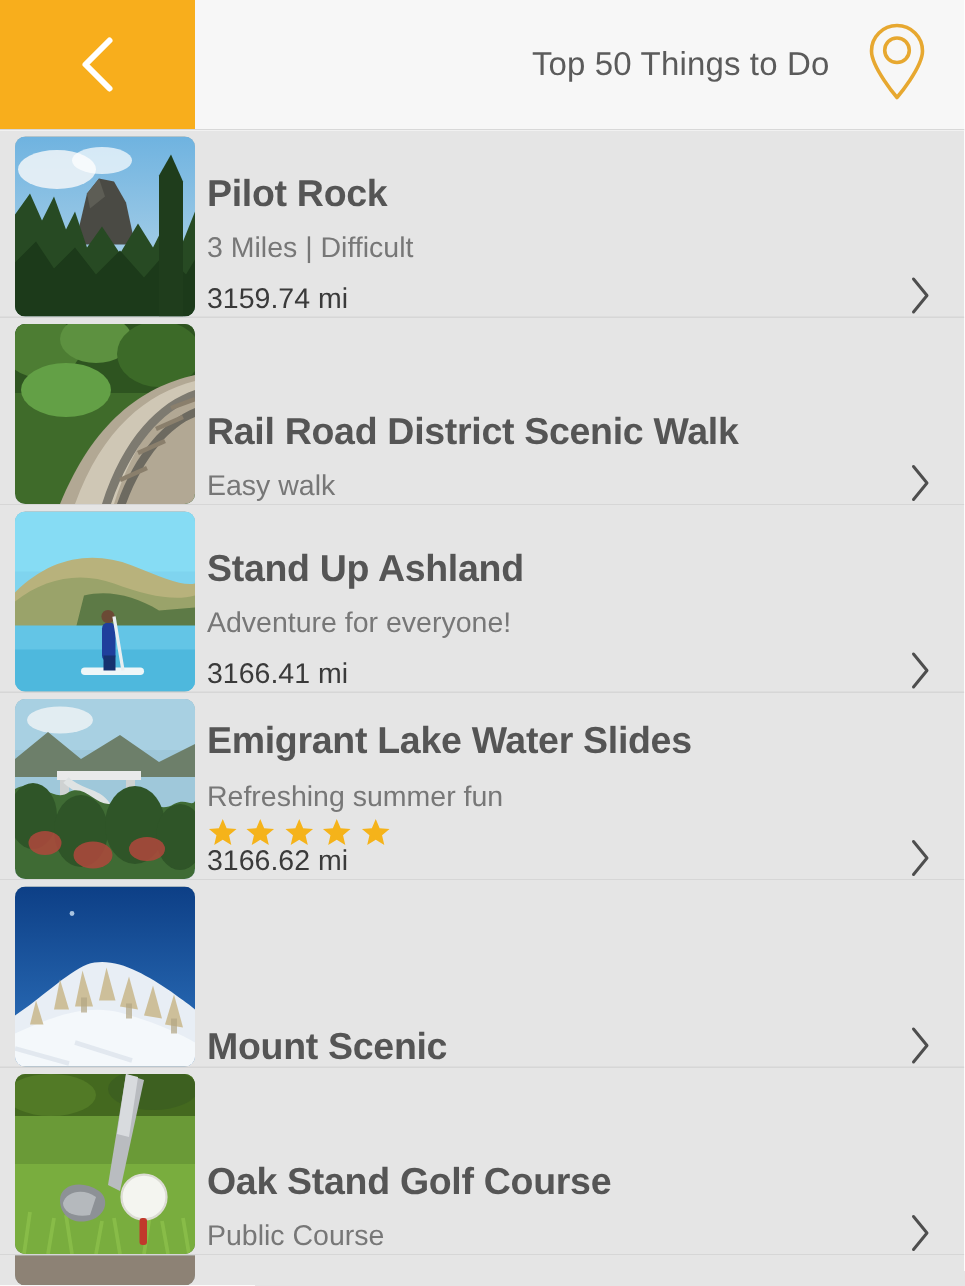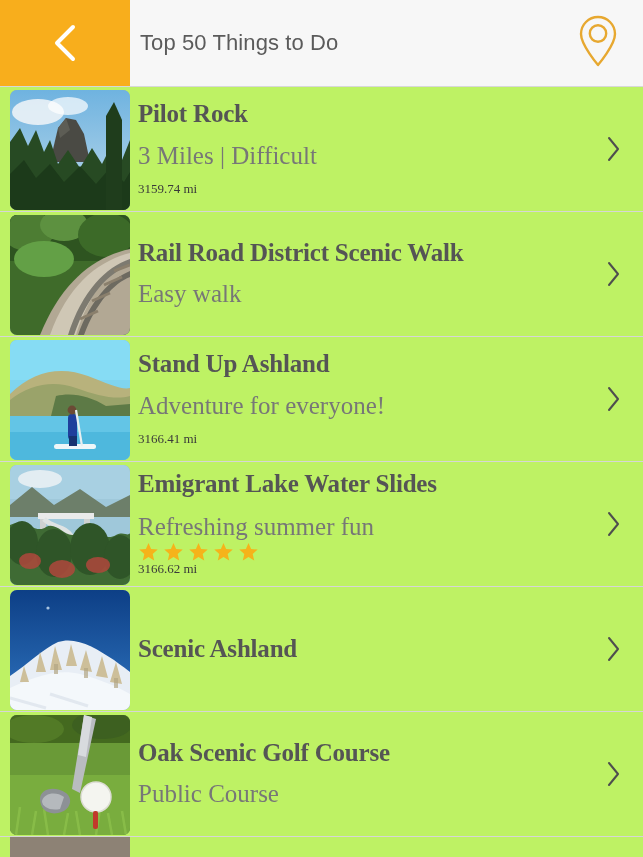--- a/index.html
+++ b/index.html
@@ -30,22 +30,22 @@
     align-items: center;
     justify-content: center;
     cursor: pointer;
   }
   .back-chevron { display: block; }
 
   .header-title-wrap {
     flex: 1 1 auto;
     display: flex;
     align-items: center;
-    justify-content: flex-start;
-    padding-left: 10px;
+    justify-content: flex-end;
+    padding-left: 42px;
   }
   .header-title {
     font-size: 22px;
     color: #5b5b5b;
     letter-spacing: 0.1px;
     white-space: nowrap;
   }
 
   .pin-button {
     width: 90px;
@@ -60,26 +60,25 @@
   .list {
     width: 643px;
     height: 770px;
     overflow: hidden;
     background: #ffffff;
   }
 
   .row {
     position: relative;
     display: flex;
-    align-items: center;
+    align-items: flex-end;
     height: 125px;
-    background: #bef264;
+    background: #e5e5e5;
     border-bottom: 1px solid #d6d6d6;
     cursor: pointer;
-    font-family: Liberation Serif, serif;
   }
 
   .thumb {
     width: 120px;
     height: 120px;
     flex: 0 0 120px;
     margin: 2px 0 0 10px;
     border-radius: 7px;
     overflow: hidden;
     position: relative;
@@ -99,29 +98,29 @@
   .row-title {
     font-size: 25px;
     font-weight: bold;
     color: #555555;
     line-height: 1.05;
     letter-spacing: -0.2px;
     white-space: nowrap;
   }
 
   .row-subtitle {
-    font-size: 25px;
+    font-size: 19px;
     color: #777777;
     line-height: 1.1;
     margin-top: 14px;
     white-space: nowrap;
   }
 
   .row-distance {
-    font-size: 13px;
+    font-size: 19px;
     color: #3a3a3a;
     line-height: 1.1;
     margin-top: 13px;
     white-space: nowrap;
   }
 
   
   .row-rating {
     margin-top: 2px;
     line-height: 0;
@@ -355,21 +354,21 @@
           <rect x="74" y="78" width="4" height="10"></rect>
           <rect x="104" y="88" width="4" height="10"></rect>
         </g>
         <g stroke="#d5dee8" stroke-width="3" opacity="0.6">
           <line x1="0" y1="108" x2="36" y2="118"></line>
           <line x1="40" y1="104" x2="78" y2="116"></line>
         </g>
       </svg>
     </div>
     <div class="row-body">
-      <div class="row-title">Scenic Ashland</div>
+      <div class="row-title">Mount Scenic</div>
     </div>
     <div class="row-chevron">
       <svg width="16" height="28" viewBox="0 0 16 28" aria-hidden="true">
         <polyline points="4,3 13,14 4,25" fill="none" stroke="#4e4e4e" stroke-width="2" stroke-linecap="round" stroke-linejoin="round"></polyline>
       </svg>
     </div>
   </div>
 
   <div class="row">
     <div class="thumb">
@@ -393,21 +392,21 @@
         <path d="M74 0 L62 74 L70 78 L86 4 Z" fill="#b9bcc0"></path>
         <path d="M74 0 L68 40 L76 42 L82 2 Z" fill="#d8dbde"></path>
         <path d="M30 84 C30 74 44 70 56 78 C64 84 60 96 48 98 C38 100 30 94 30 84 Z" fill="#8d9196"></path>
         <path d="M32 86 C34 78 46 76 54 82 L50 94 C40 96 32 92 32 86 Z" fill="#b5b9bd"></path>
         <circle cx="86" cy="82" r="15" fill="#f4f5f0"></circle>
         <circle cx="86" cy="82" r="15" fill="none" stroke="#dcdcd4" stroke-width="1.5"></circle>
         <rect x="83" y="96" width="5" height="18" rx="2" fill="#c1392b"></rect>
       </svg>
     </div>
     <div class="row-body">
-      <div class="row-title">Oak Scenic Golf Course</div>
+      <div class="row-title">Oak Stand Golf Course</div>
       <div class="row-subtitle">Public Course</div>
     </div>
     <div class="row-chevron">
       <svg width="16" height="28" viewBox="0 0 16 28" aria-hidden="true">
         <polyline points="4,3 13,14 4,25" fill="none" stroke="#4e4e4e" stroke-width="2" stroke-linecap="round" stroke-linejoin="round"></polyline>
       </svg>
     </div>
   </div>
 
   <div class="row partial">

